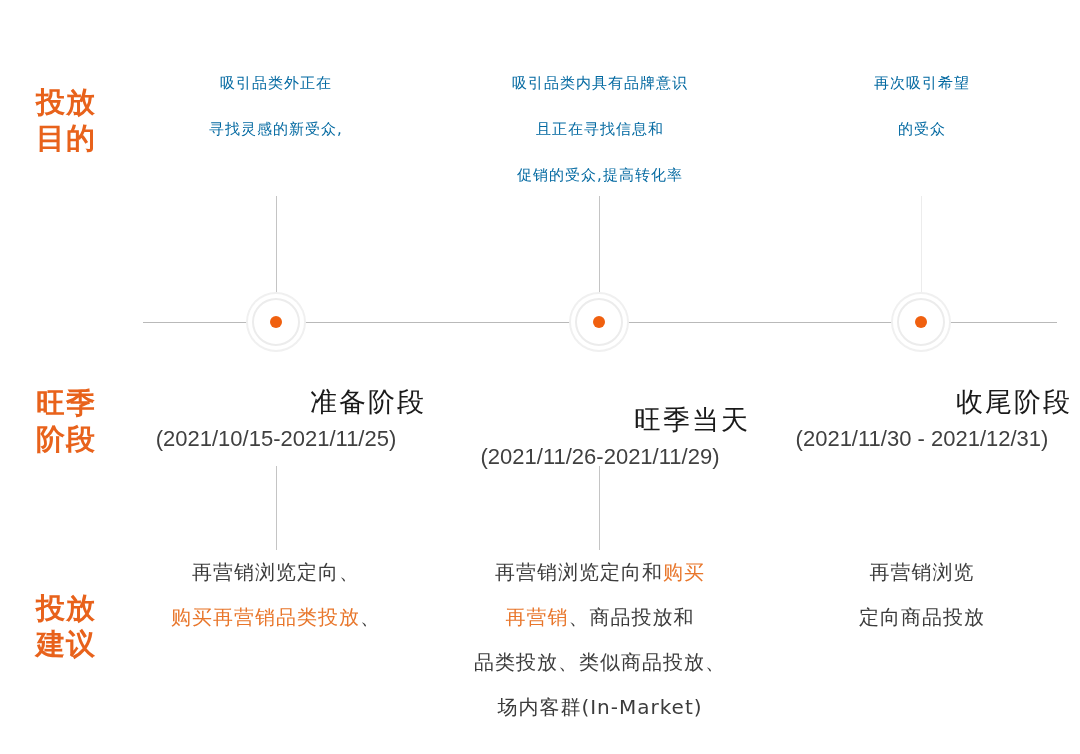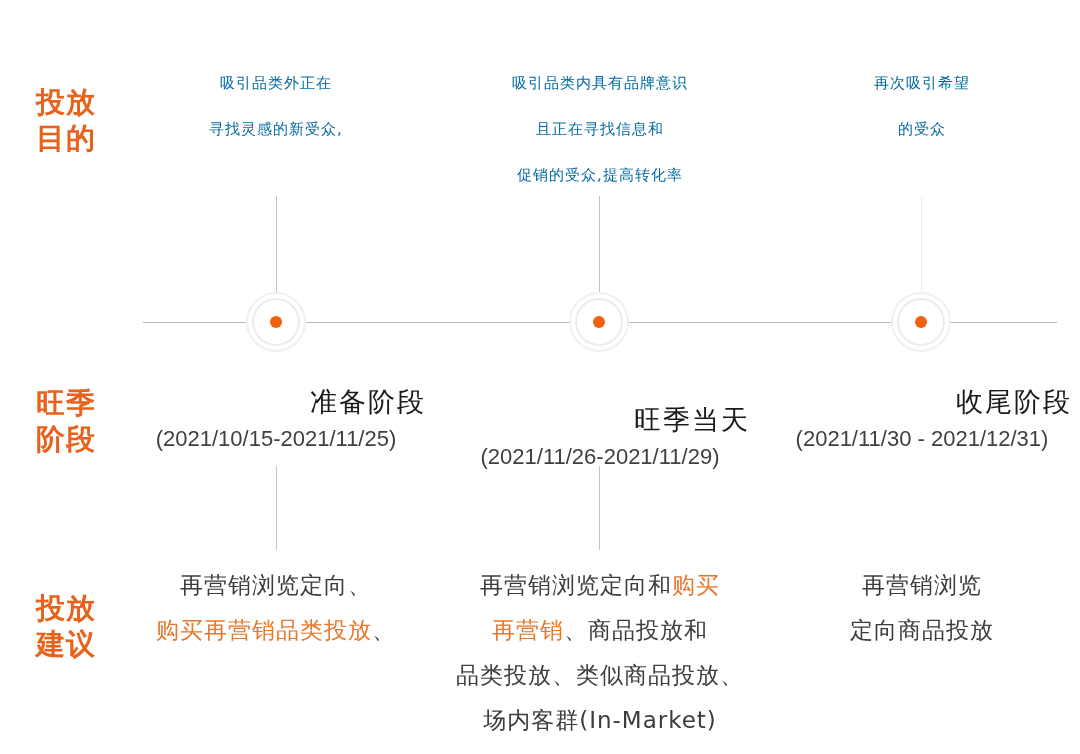--- a/index.html
+++ b/index.html
@@ -6,21 +6,21 @@
   body { width: 1080px; height: 754px; position: relative; overflow: hidden;
          font-family: "DejaVu Sans", "Liberation Sans", sans-serif; color: #3a3a3a; }
   .row-label { position: absolute; left: 28px; width: 76px; font-weight: bold; font-size: 29px;
                line-height: 36px; letter-spacing: 1px; color: #e8621b; text-align: center; }
   .row-label span { display: block; }
   .col { position: absolute; text-align: center; }
   .purpose { top: 60px; font-size: 15px; line-height: 46px; color: #0369a1; letter-spacing: 1px; }
   .purpose span { display: block; white-space: nowrap; }
   .stage-title { font-size: 27px; font-weight: normal; color: #1a1a1a; line-height: 40px; letter-spacing: 2px; text-align: right; }
   .stage-dates { font-family: "Liberation Sans Narrow", "Liberation Sans", sans-serif; font-size: 22px; color: #404040; line-height: 34px; white-space: nowrap; }
-  .advice { top: 563px; font-size: 23px; line-height: 45px; color: #3c3c3c; letter-spacing: 1px; text-align: center; }
+  .advice { top: 550px; font-size: 20px; line-height: 45px; color: #3c3c3c; letter-spacing: 1px; text-align: center; }
   .advice .line { display: block; white-space: nowrap; }
   .hl { color: #e8762b; }
   .hline { position: absolute; top: 322px; left: 143px; width: 914px; height: 1px; background: #b9b9b9; }
   .vline { position: absolute; width: 1px; background: #c4c4c4; }
   .node { position: absolute; width: 56px; height: 56px; border-radius: 50%; background: #ffffff;
           box-shadow: 0 0 0 2px #f0f0f0, inset 0 0 0 4px #ffffff, inset 0 0 0 6px #ececec; }
   .node .dot { position: absolute; left: 22px; top: 22px; width: 12px; height: 12px; border-radius: 50%; }
 </style>
 </head>
 <body>

